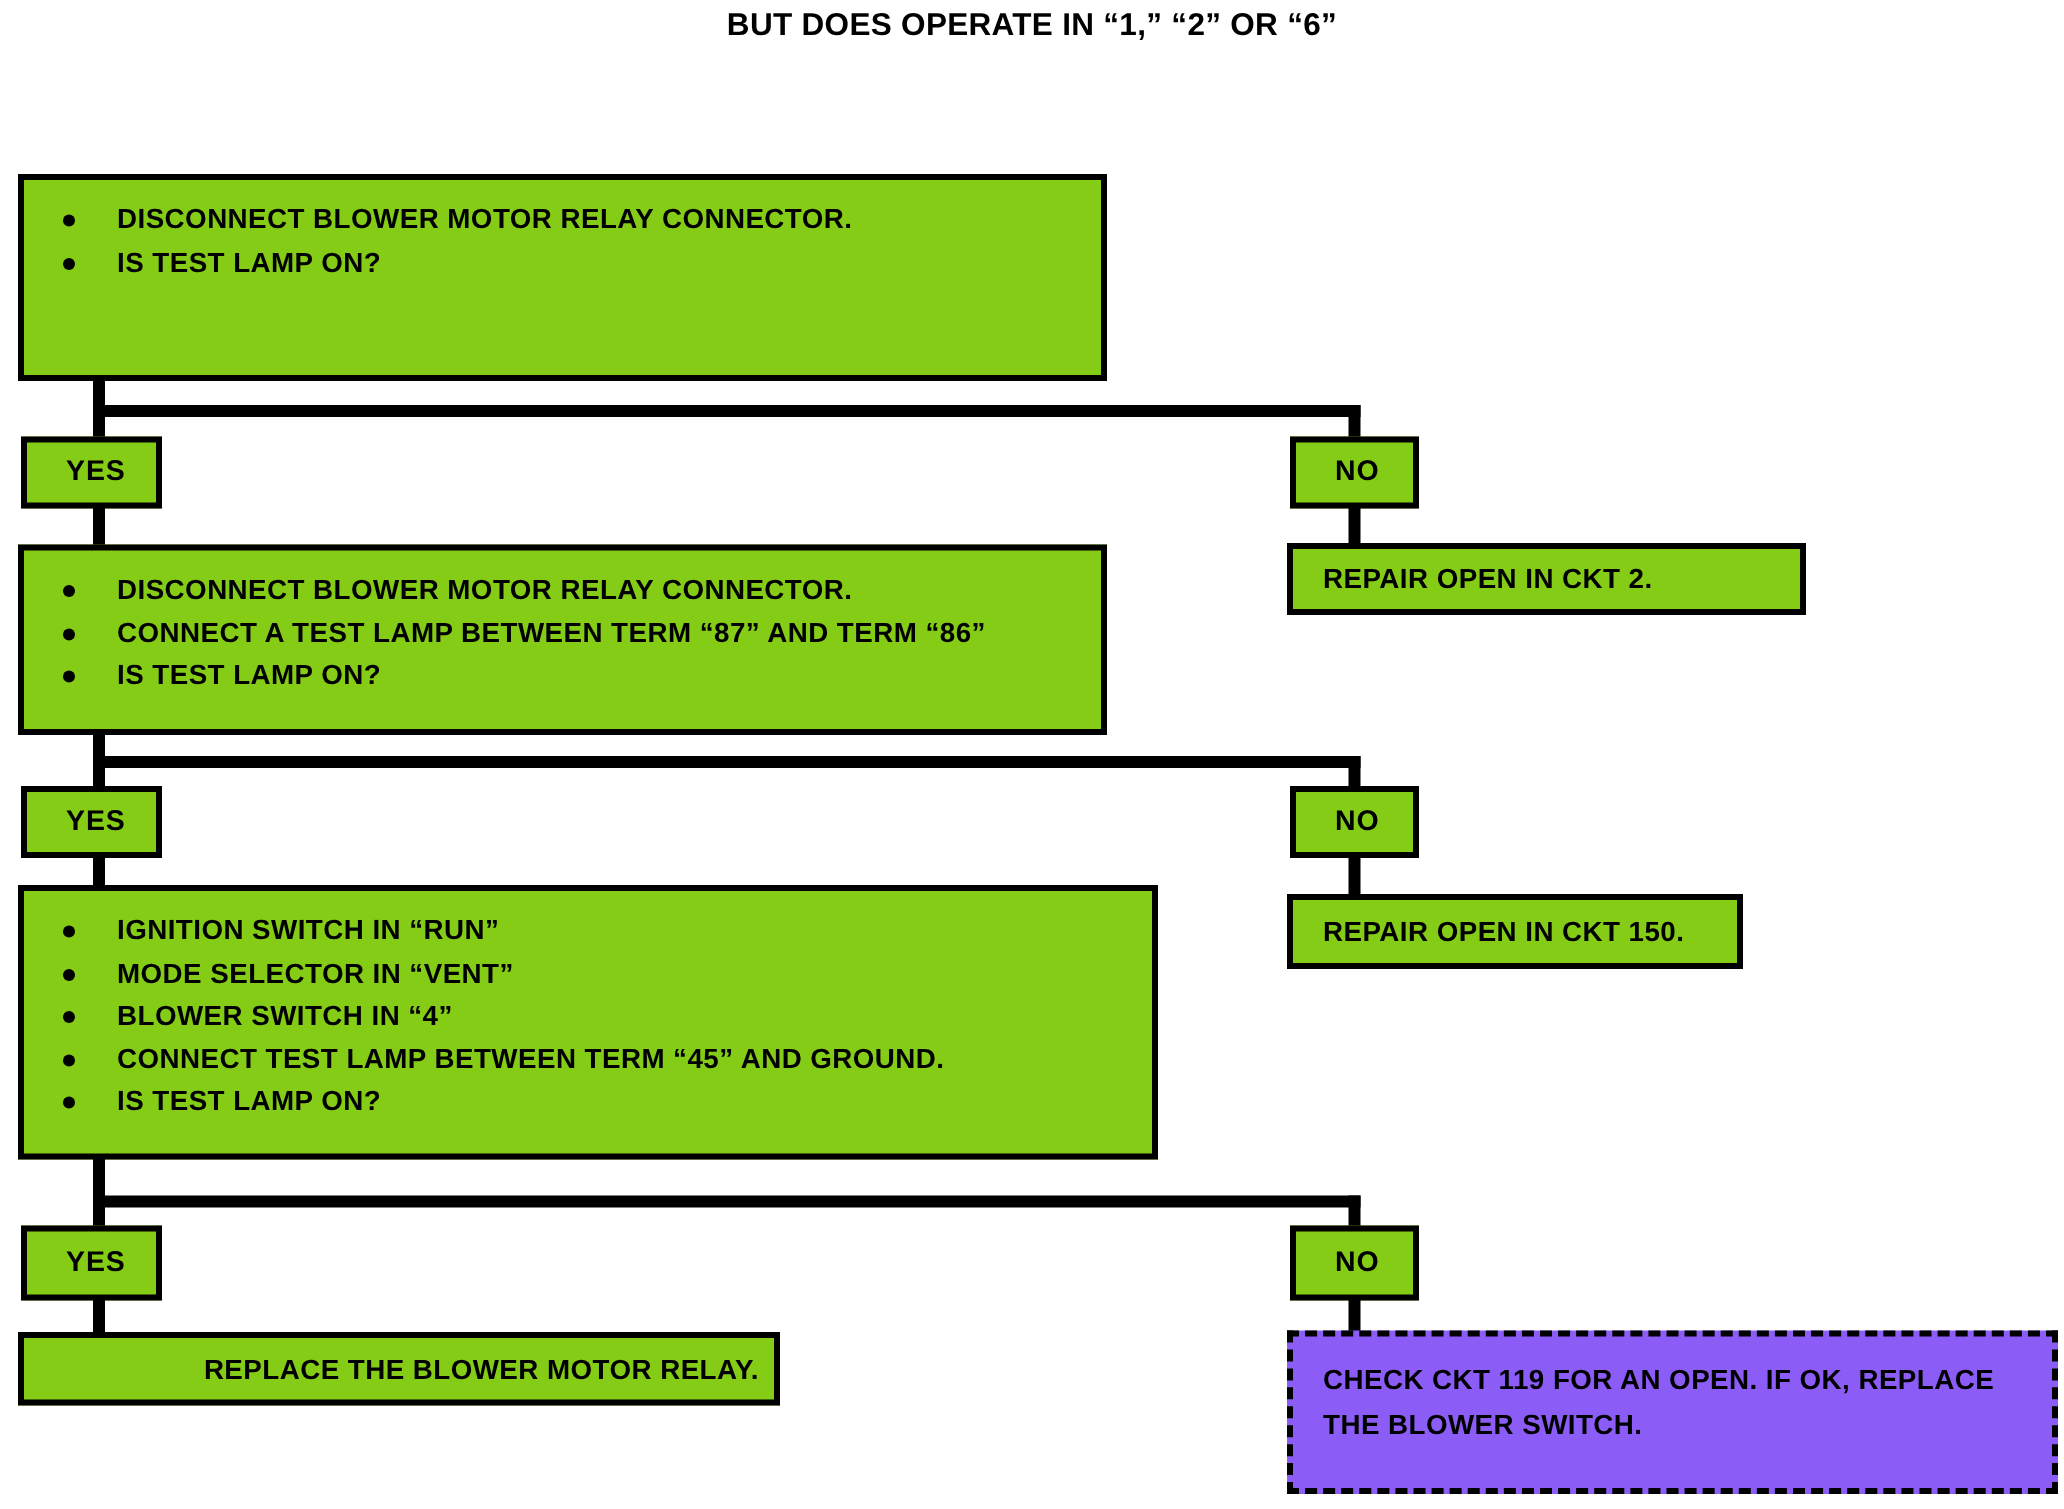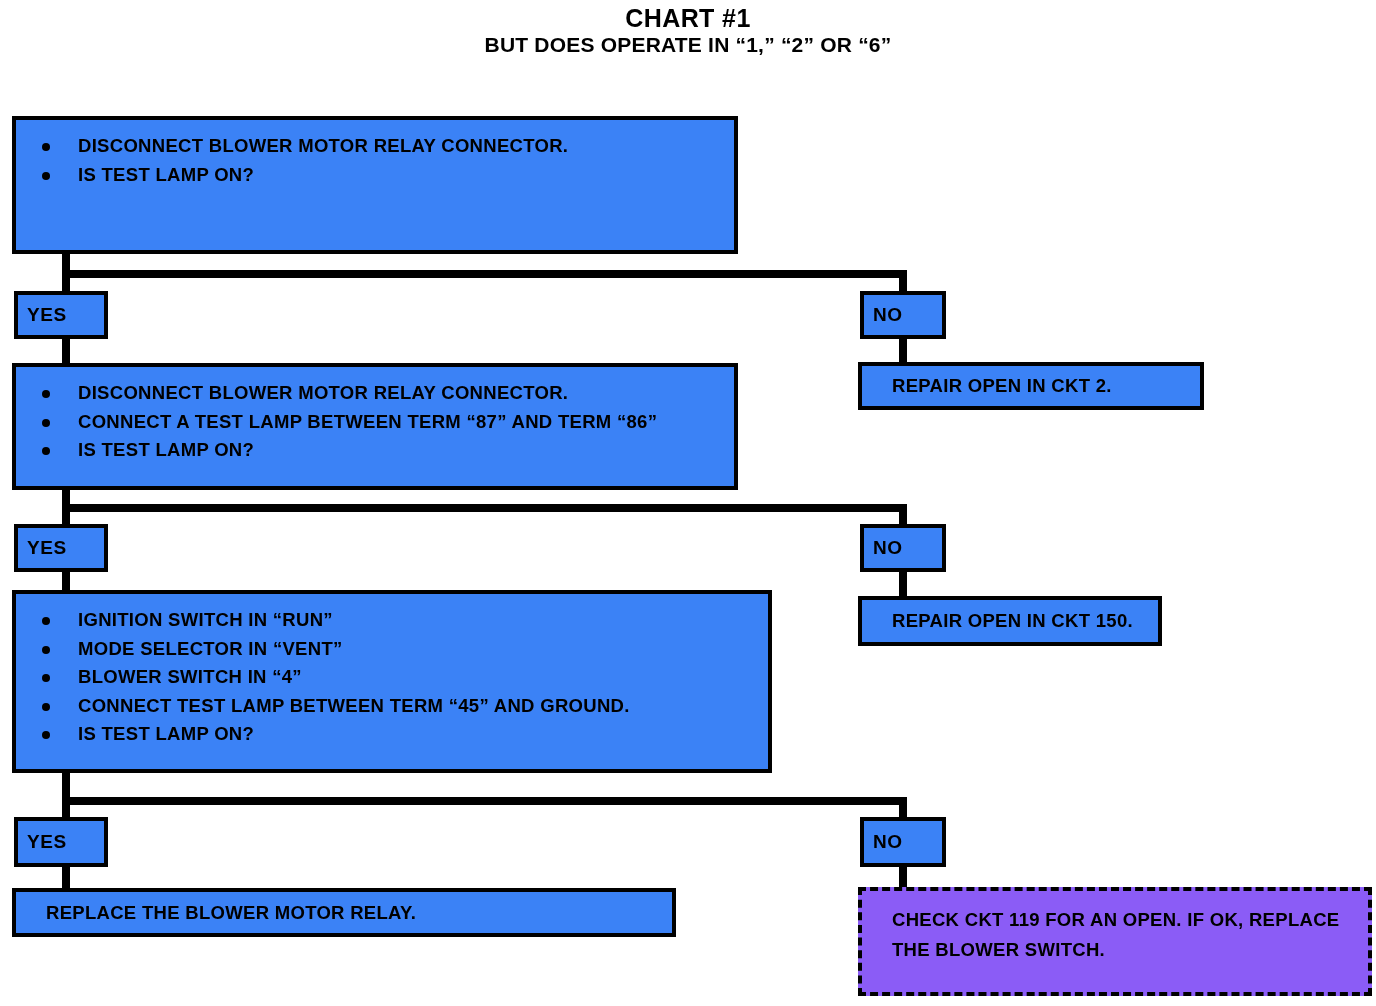--- a/index.html
+++ b/index.html
@@ -37,21 +37,21 @@
   .title-sub {
     font-size: 21px;
     font-weight: bold;
     letter-spacing: 0.2px;
     line-height: 26px;
   }
 
   
   .box {
     position: absolute;
-    background: #3b82f6;
+    background: #84cc16;
     border: 4px solid #000000;
     box-sizing: border-box;
   }
   .box-dashed {
     position: absolute;
     background: #8b5cf6;
     border: 4px dashed #000000;
     box-sizing: border-box;
   }
 
@@ -83,29 +83,28 @@
 
   
   .yn-box {
     display: flex;
     align-items: center;
   }
   .yn-label {
     font-size: 19px;
     font-weight: bold;
     letter-spacing: 0.6px;
-    padding-left: 9px;
+    padding-left: 26px;
     text-align: right;
   }
 
   
   .action-box {
     display: flex;
     align-items: center;
-    padding-left: 10px;
   }
   .action-text {
     font-size: 18.5px;
     font-weight: bold;
     letter-spacing: 0.3px;
     line-height: 30px;
     padding-left: 20px;
     padding-right: 10px;
   }
   .action-text-top {
@@ -124,21 +123,20 @@
     background: #000000;
     height: 8px;
   }
 </style>
 </head>
 <body>
 
 <div id="canvas">
 
   <div class="title-block">
-    <div class="title-main">CHART #1</div>
     <div class="title-sub">BUT DOES OPERATE IN “1,” “2” OR “6”</div>
   </div>
 
   <div class="box" style="left:12px; top:116px; width:726px; height:138px;">
     <ul class="bullet-list">
       <li class="bullet-item">DISCONNECT BLOWER MOTOR RELAY CONNECTOR.</li>
       <li class="bullet-item">IS TEST LAMP ON?</li>
     </ul>
   </div>
 
@@ -210,21 +208,21 @@
     <span class="yn-label">YES</span>
   </div>
 
   <div class="box yn-box" style="left:860px; top:817px; width:86px; height:50px;">
     <span class="yn-label">NO</span>
   </div>
 
   <div class="conn-v" style="left:62px; top:866px; height:24px;"></div>
   <div class="conn-v" style="left:899px; top:866px; height:24px;"></div>
 
-  <div class="box action-box" style="left:12px; top:888px; width:664px; height:49px;">
+  <div class="box action-box" style="left:12px; top:888px; width:508px; height:49px;justify-content:flex-end;">
     <span class="action-text">REPLACE THE BLOWER MOTOR RELAY.</span>
   </div>
 
   <div class="box-dashed action-box" style="left:858px; top:887px; width:514px; height:109px;">
     <span class="action-text action-text-top">CHECK CKT 119 FOR AN OPEN. IF OK, REPLACE THE BLOWER SWITCH.</span>
   </div>
 
 </div>
 
 </body></html>

